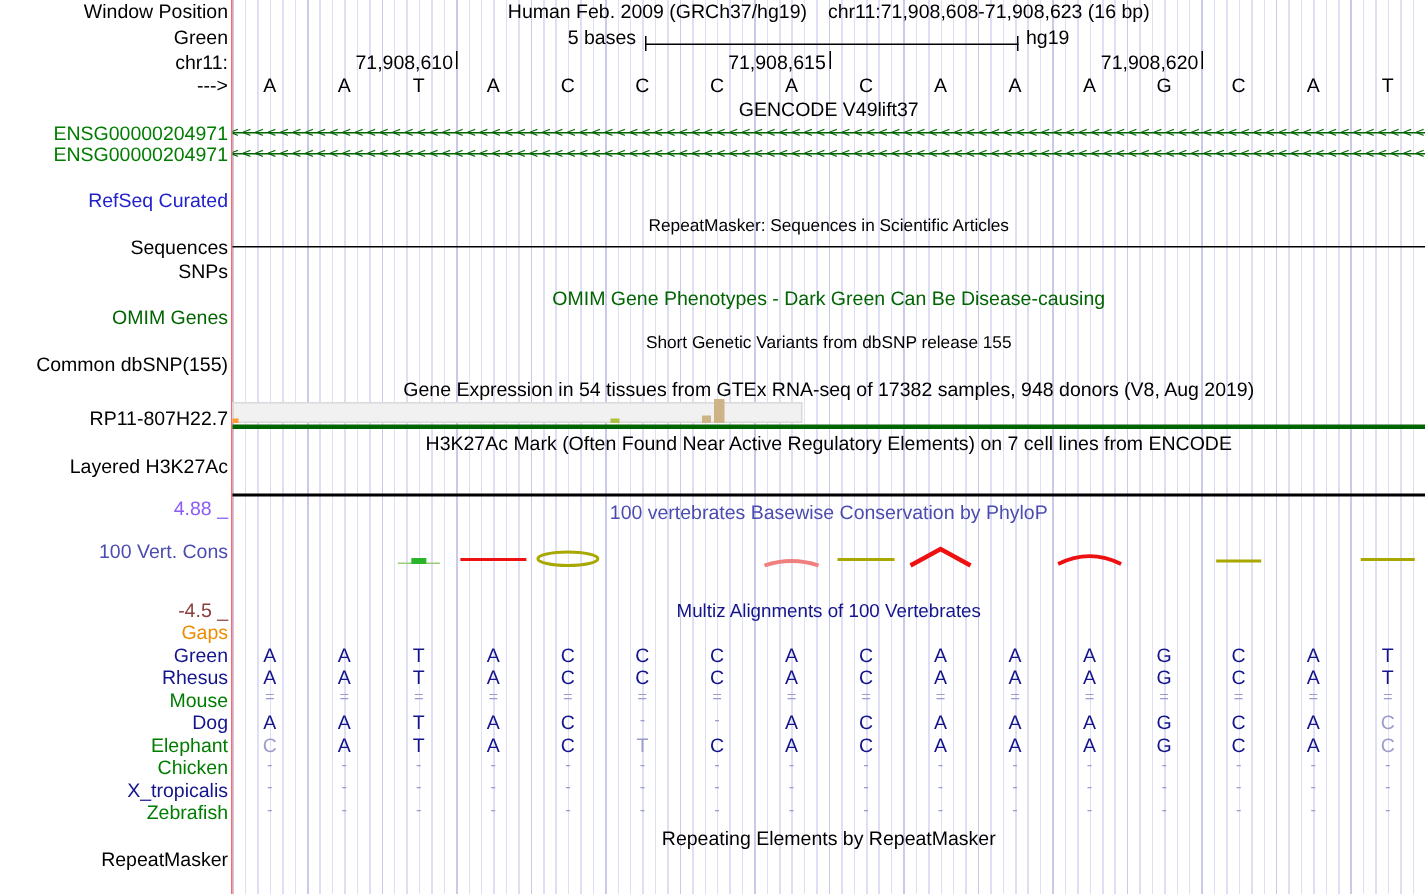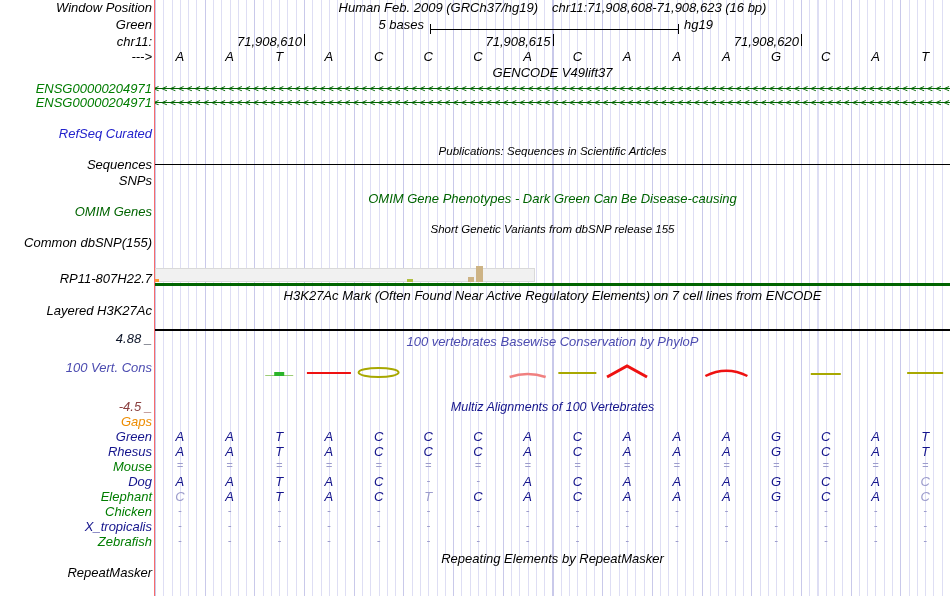--- a/index.html
+++ b/index.html
@@ -1,30 +1,30 @@
 <!DOCTYPE html>
 <html><head>
 <meta charset="utf-8">
 <style>
   html,body{margin:0;padding:0;background:#fff;}
   #screen{position:relative;width:950px;height:596px;background:#fff;overflow:hidden;
-          font-family:"Liberation Sans",sans-serif;color:#000;font-style:italic;}
+          font-family:"Liberation Sans",sans-serif;color:#000;}
   .lbl{position:absolute;left:0;width:152px;text-align:right;font-size:13px;line-height:13px;white-space:nowrap;}
   .pos{position:absolute;font-size:13px;line-height:13px;white-space:nowrap;}
   .ttl{position:absolute;left:155px;width:795px;text-align:center;font-size:13px;line-height:13px;white-space:nowrap;}
   .ttl-sm{font-size:11.5px;}
   .hdr{display:flex;justify-content:center;gap:14px;}
   .grid{position:absolute;left:155px;top:0;width:795px;height:596px;
         background:
           repeating-linear-gradient(to right,#c9c9ea 0 1px,transparent 1px 49.6875px),
           repeating-linear-gradient(to right,#dedef4 0 1px,transparent 1px 8.28125px);}
   .pink{position:absolute;left:154px;top:0;width:1px;height:596px;background:#f86b6b;}
   .hline{position:absolute;background:#000;}
   .green{color:#007d00}.dgreen{color:#006400}.navy{color:#14148c}.blue{color:#2222cc}
-  .purple{color:#4b4bb0}.orange{color:#ed8c00}.maroon{color:#8b4040}.slate{color:#0f172a}
+  .purple{color:#4b4bb0}.orange{color:#ed8c00}.maroon{color:#8b4040}.slate{color:#8b5cf6}
 </style>
 </head>
 <body>
 
 <div id="screen">
   <div class="grid"></div>
   <div class="pink"></div>
 
   <div class="lbl" style="top:1px">Window Position</div>
   <div class="ttl hdr" style="top:1px">
@@ -78,31 +78,32 @@
         <div style="position: absolute; left: -2px; top: 0px; font-family: &quot;DejaVu Sans Mono&quot;, monospace; font-size: 10px; line-height: 11px; letter-spacing: 2.3px; white-space: nowrap;">&lt;&lt;&lt;&lt;&lt;&lt;&lt;&lt;&lt;&lt;&lt;&lt;&lt;&lt;&lt;&lt;&lt;&lt;&lt;&lt;&lt;&lt;&lt;&lt;&lt;&lt;&lt;&lt;&lt;&lt;&lt;&lt;&lt;&lt;&lt;&lt;&lt;&lt;&lt;&lt;&lt;&lt;&lt;&lt;&lt;&lt;&lt;&lt;&lt;&lt;&lt;&lt;&lt;&lt;&lt;&lt;&lt;&lt;&lt;&lt;&lt;&lt;&lt;&lt;&lt;&lt;&lt;&lt;&lt;&lt;&lt;&lt;&lt;&lt;&lt;&lt;&lt;&lt;&lt;&lt;&lt;&lt;&lt;&lt;&lt;&lt;&lt;&lt;&lt;&lt;&lt;&lt;&lt;&lt;&lt;&lt;</div>
       </div>
       <div style="position: absolute; left: 155px; top: 97px; width: 795px; height: 11px; overflow: hidden; color: rgb(0, 100, 0);">
         <div style="position: absolute; left: 0px; top: 5px; width: 100%; height: 1px; background: rgb(0, 100, 0);"></div>
         <div style="position: absolute; left: -2px; top: 0px; font-family: &quot;DejaVu Sans Mono&quot;, monospace; font-size: 10px; line-height: 11px; letter-spacing: 2.3px; white-space: nowrap;">&lt;&lt;&lt;&lt;&lt;&lt;&lt;&lt;&lt;&lt;&lt;&lt;&lt;&lt;&lt;&lt;&lt;&lt;&lt;&lt;&lt;&lt;&lt;&lt;&lt;&lt;&lt;&lt;&lt;&lt;&lt;&lt;&lt;&lt;&lt;&lt;&lt;&lt;&lt;&lt;&lt;&lt;&lt;&lt;&lt;&lt;&lt;&lt;&lt;&lt;&lt;&lt;&lt;&lt;&lt;&lt;&lt;&lt;&lt;&lt;&lt;&lt;&lt;&lt;&lt;&lt;&lt;&lt;&lt;&lt;&lt;&lt;&lt;&lt;&lt;&lt;&lt;&lt;&lt;&lt;&lt;&lt;&lt;&lt;&lt;&lt;&lt;&lt;&lt;&lt;&lt;&lt;&lt;&lt;&lt;&lt;</div>
       </div>
     </div>
 
   <div class="lbl blue" style="top:127px">RefSeq Curated</div>
 
-  <div class="ttl ttl-sm" style="top:145px">Publications: Sequences in Scientific Articles</div>
+  <div class="ttl ttl-sm" style="top:145px">RepeatMasker: Sequences in Scientific Articles</div>
   <div class="lbl" style="top:158px">Sequences</div>
   <div class="hline" style="left:155px;top:164px;width:795px;height:1px"></div>
   <div class="lbl" style="top:174px">SNPs</div>
 
   <div class="ttl dgreen" style="top:192px">OMIM Gene Phenotypes - Dark Green Can Be Disease-causing</div>
   <div class="lbl dgreen" style="top:205px">OMIM Genes</div>
 
   <div class="ttl ttl-sm" style="top:223px">Short Genetic Variants from dbSNP release 155</div>
   <div class="lbl" style="top:236px">Common dbSNP(155)</div>
 
+  <div class="ttl" style="top:253px">Gene Expression in 54 tissues from GTEx RNA-seq of 17382 samples, 948 donors (V8, Aug 2019)</div>
   <div class="lbl" style="top:272px">RP11-807H22.7</div>
   <div>
       <div style="position: absolute; left: 155px; top: 268px; width: 380px; height: 14px; background: rgb(241, 241, 241); border: 1px solid rgb(217, 217, 217); box-sizing: border-box;"></div>
       <div style="position: absolute; left: 155px; top: 279px; width: 4px; height: 3px; background: rgb(255, 153, 51);"></div>
       <div style="position: absolute; left: 407px; top: 279px; width: 6px; height: 3px; background: rgb(176, 192, 64);"></div>
       <div style="position: absolute; left: 468px; top: 277px; width: 6px; height: 5px; background: rgb(205, 179, 133);"></div>
       <div style="position: absolute; left: 476px; top: 266px; width: 7px; height: 16px; background: rgb(205, 179, 133);"></div>
       <div style="position: absolute; left: 155px; top: 283px; width: 795px; height: 3px; background: rgb(0, 100, 0);"></div>
     </div>
 

